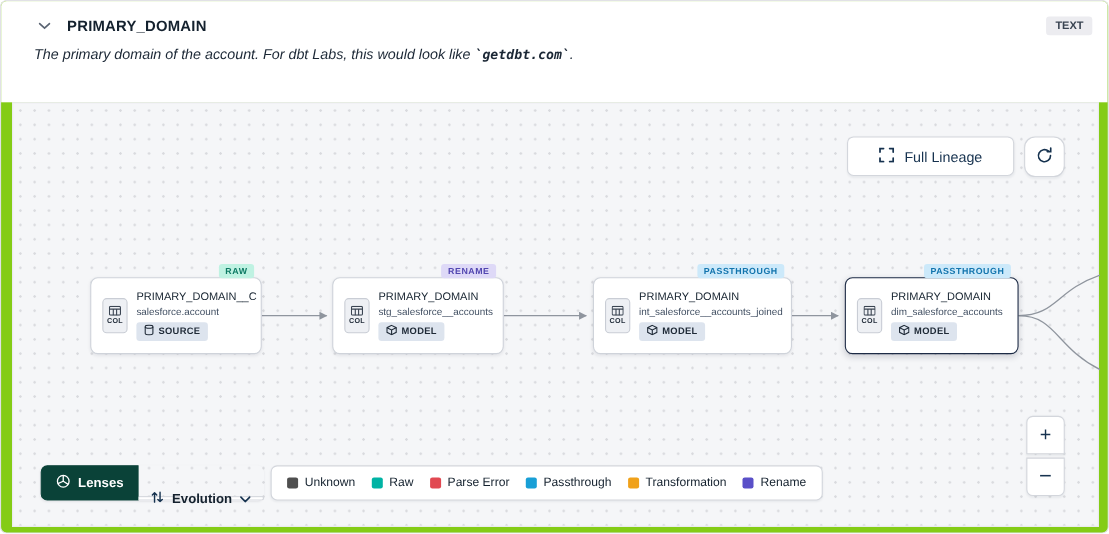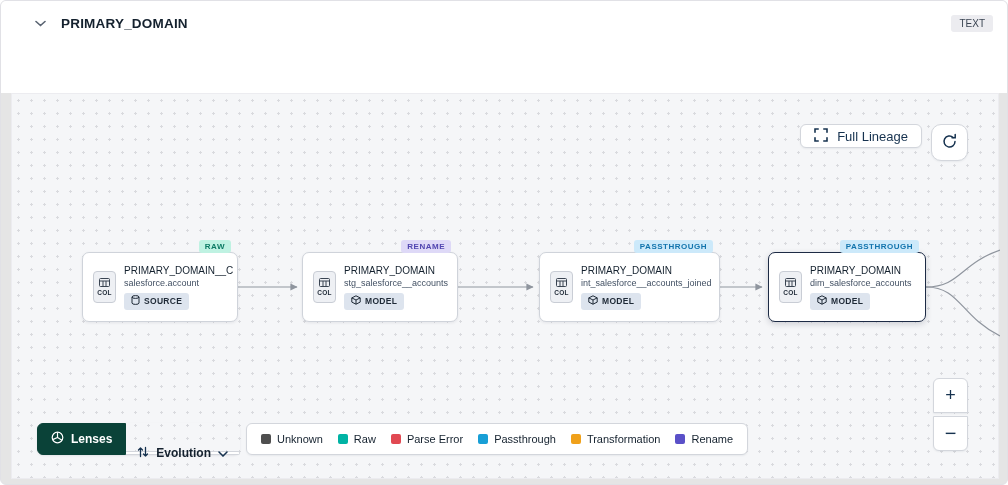--- a/index.html
+++ b/index.html
@@ -1,48 +1,48 @@
 <!DOCTYPE html>
 <html><head>
 <meta charset="utf-8">
 <style>
   * { margin:0; padding:0; box-sizing:border-box; }
   html,body { background:#fff; }
   body { font-family:"Liberation Sans", sans-serif; color:#1f2a37; }
   .page {
-    position:relative; width:1008px; height:485px; background:#e5e5e5;
+    position:relative; width:1008px; height:485px; background:#84cc16;
     border:1px solid #e1e1e6; border-radius:6px; overflow:hidden;
   }
 
   
   .header { position:absolute; left:0; top:0; width:100%; height:92px; background:#fff; }
   .title-row { position:absolute; left:30px; top:13px; display:flex; align-items:center; gap:12px; }
   .collapse-chevron { width:18px; height:18px; display:flex; align-items:center; justify-content:center; color:#5a6472; cursor:pointer; }
   .col-title { font-size:13.5px; font-weight:700; letter-spacing:.2px; color:#14212e; }
-  .type-pill { position:absolute; right:14px; top:14px; background:#ececf0; color:#3a4452; font-size:10px; font-weight:400; padding:3px 8px; border-radius:3px; }
+  .type-pill { position:absolute; right:14px; top:14px; background:#ececf0; color:#3a4452; font-size:10px; font-weight:700; padding:3px 8px; border-radius:3px; }
   .description { position:absolute; left:30px; top:41px; font-size:13px; font-style:italic; color:#1b2735; }
   .description code { font-family:"DejaVu Sans Mono", monospace; font-size:12px; font-weight:700; font-style:italic; }
   .inherited { position:absolute; left:30px; top:68px; font-size:12.5px; font-style:italic; color:#23405e; }
   .inherited a { color:#0e8476; text-decoration:underline; cursor:pointer; }
 
   
   .canvas {
     position:absolute; left:10px; top:92px; width:988px; height:386px;
     background-color:#f5f6f8;
     background-image:radial-gradient(#d9dade 1px, transparent 1.3px);
     background-size:13px 13px;
     border:1px solid #ececf0;
   }
   .edges { position:absolute; left:0; top:0; pointer-events:none; }
 
   
   .btn { background:#fff; border:1px solid #d3d6dc; border-radius:6px; cursor:pointer;
          display:flex; align-items:center; justify-content:center; color:#16324f;
          box-shadow:0 1px 2px rgba(20,30,50,.06); }
-  .full-lineage { position:absolute; right:76px; top:30px; height:24px; padding:0 13px; gap:9px; font-size:13px; font-weight:500;justify-content:center; }
+  .full-lineage { position:absolute; right:76px; top:30px; height:36px; padding:0 28px; gap:9px; font-size:13px; font-weight:500;justify-content:center; }
   .refresh-btn { position:absolute; right:30px; top:30px; width:37px; height:37px; border-radius:10px; }
   .zoom-in  { position:absolute; right:30px; top:284px; width:35px; height:35px; font-size:18px; font-weight:400; border-radius:6px 6px 0 0; }
   .zoom-out { position:absolute; right:30px; top:322px; width:35px; height:35px; font-size:20px; border-radius:0 0 6px 6px; }
 
   
   .node { position:absolute; top:158px; height:70px; background:#fff; border:1px solid #cfd3da;
           border-radius:7px; box-shadow:0 1px 3px rgba(20,30,50,.08); cursor:pointer;
           display:flex; align-items:center; gap:8px; padding:8px 8px 8px 10px; }
   .node.selected { border:1.8px solid #1d2b45; box-shadow:0 2px 6px rgba(20,30,50,.18); }
   .node-badge { position:absolute; top:-13px; right:6px; font-size:8px; font-weight:700; letter-spacing:.5px;
@@ -79,20 +79,21 @@
   <div class="header">
     <div class="title-row">
       <span class="collapse-chevron">
         <svg width="11" height="7" viewBox="0 0 11 7" fill="none" stroke="#5a6472" stroke-width="1.6" stroke-linecap="round">
             <path d="M1 1.5 L5.5 5.5 L10 1.5"></path>
           </svg>
       </span>
       <span class="col-title">PRIMARY_DOMAIN</span>
     </div>
     <span class="type-pill">TEXT</span>
+    <div class="description"><span>The primary domain of the account. For dbt Labs, this would look like </span><code>`getdbt.com`</code><span>.</span></div>
   </div>
 
   <div class="canvas">
 
     <svg class="edges" width="988" height="386">
       <defs>
         <marker id="arrow" markerWidth="8" markerHeight="8" refX="5.5" refY="3" orient="auto">
           <path d="M0,0 L6,3 L0,6 Z" fill="#8f959e"></path>
         </marker>
       </defs>

